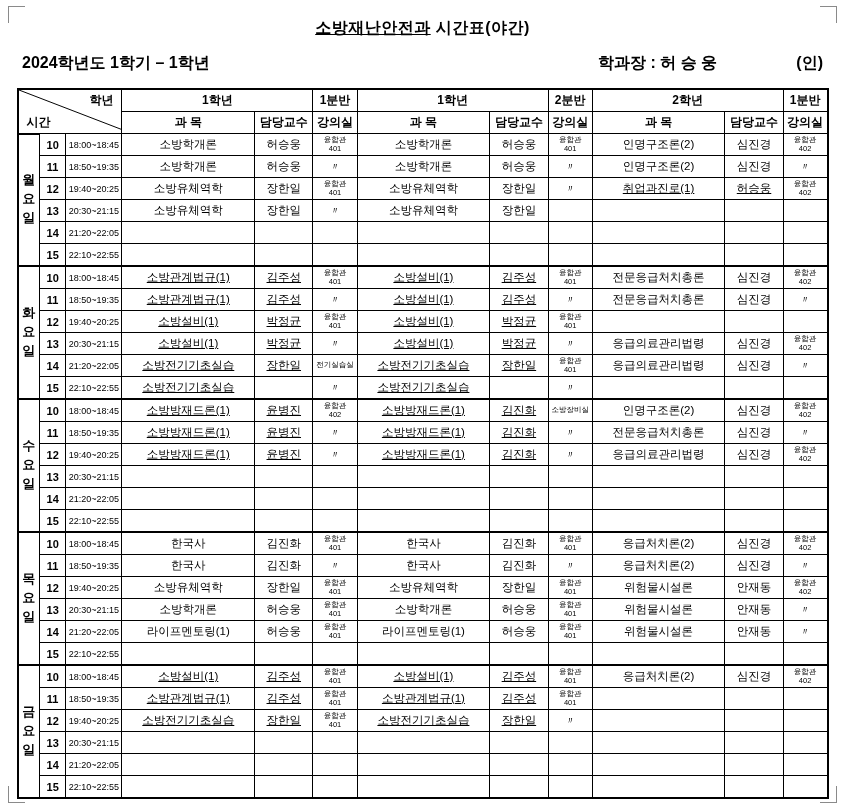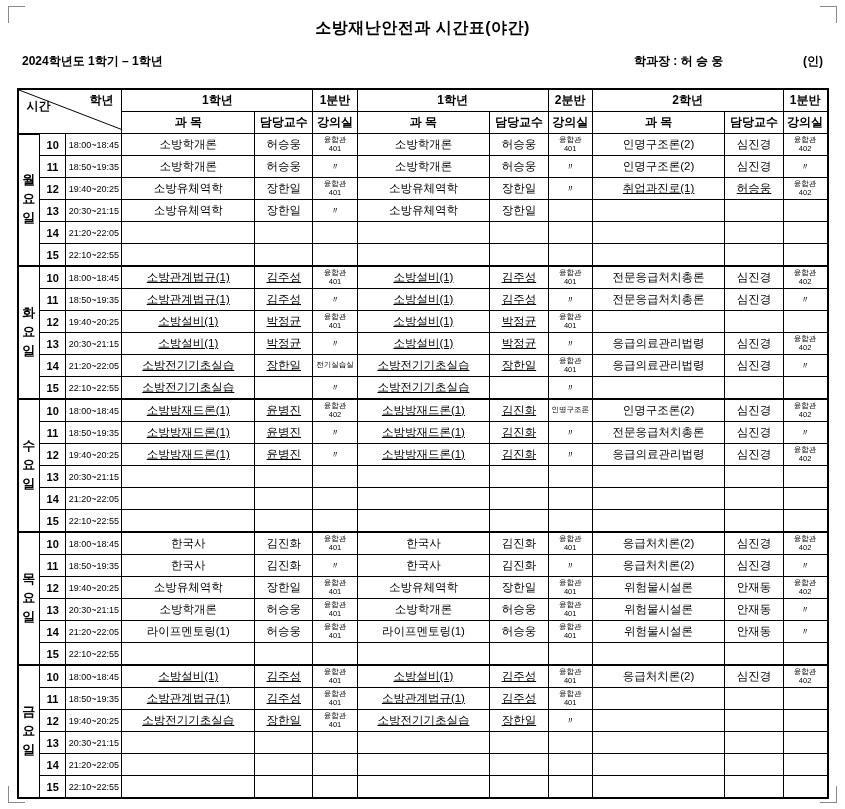--- a/index.html
+++ b/index.html
@@ -33,32 +33,32 @@
   .crop.bl { bottom: 6px; left: 8px; border-left: 1px solid #8a8a8a; border-bottom: 1px solid #8a8a8a; }
   .crop.br { bottom: 6px; right: 8px; border-right: 1px solid #8a8a8a; border-bottom: 1px solid #8a8a8a; }
 
   .title {
     text-align: center;
     font-size: 16px;
     font-weight: bold;
     padding-top: 18px;
     letter-spacing: 0.5px;
   }
-  .title .ul { }
+  .title .ul { text-decoration: underline; }
 
   .subhead {
     position: relative;
     height: 22px;
     margin: 12px 18px 6px 18px;
-    font-size: 12px;
+    font-size: 16px;
     font-weight: bold;
     text-align: center;
   }
   .subhead .left { position: absolute; left: 4px; top: 2px; }
-  .subhead .mid { position: absolute; left: 580px; top: 2px; font-weight: bold; margin-left: 36px; }
+  .subhead .mid { position: absolute; left: 580px; top: 2px; font-weight: bold; }
   .subhead .right { position: absolute; right: 4px; top: 2px; }
 
   table.tt {
     border-collapse: collapse;
     table-layout: fixed;
     width: 812px;
     margin: 15px auto;
     font-size: 11px;
   }
   table.tt td, table.tt th {
@@ -85,21 +85,21 @@
   .corner .yr {
     position: absolute;
     right: 8px;
     top: 2px;
     font-weight: bold;
     font-size: 12px;
   }
   .corner .hr {
     position: absolute;
     left: 8px;
-    bottom: 18px;
+    bottom: 2px;
     font-weight: bold;
     font-size: 12px;
   }
   .day {
     font-weight: bold;
     font-size: 13px;
     width: 22px;
   }
   .day span { display: block; line-height: 1.45; }
   .per {
@@ -435,21 +435,21 @@
           <td class="time thick-top">18:00~18:45</td>
           <td class="subj thick-top"><span class="u">소방방재드론(1)</span></td>
           <td class="prof thick-top"><span class="u">윤병진</span></td>
           <td class="room thick-top">
             <span style="display: block;">융합관</span>
             <span class="l2">402</span>
           </td>
           <td class="subj thick-top"><span class="u">소방방재드론(1)</span></td>
           <td class="prof thick-top"><span class="u">김진화</span></td>
           <td class="room thick-top">
-            <span style="display: block;">인명구조론</span>
+            <span style="display: block;">소방장비실</span>
           </td>
           <td class="subj thick-top"><span>인명구조론(2)</span></td>
           <td class="prof thick-top"><span>심진경</span></td>
           <td class="room thick-right thick-top">
             <span style="display: block;">융합관</span>
             <span class="l2">402</span>
           </td>
         </tr>
         <tr>
           <td class="per">11</td>

